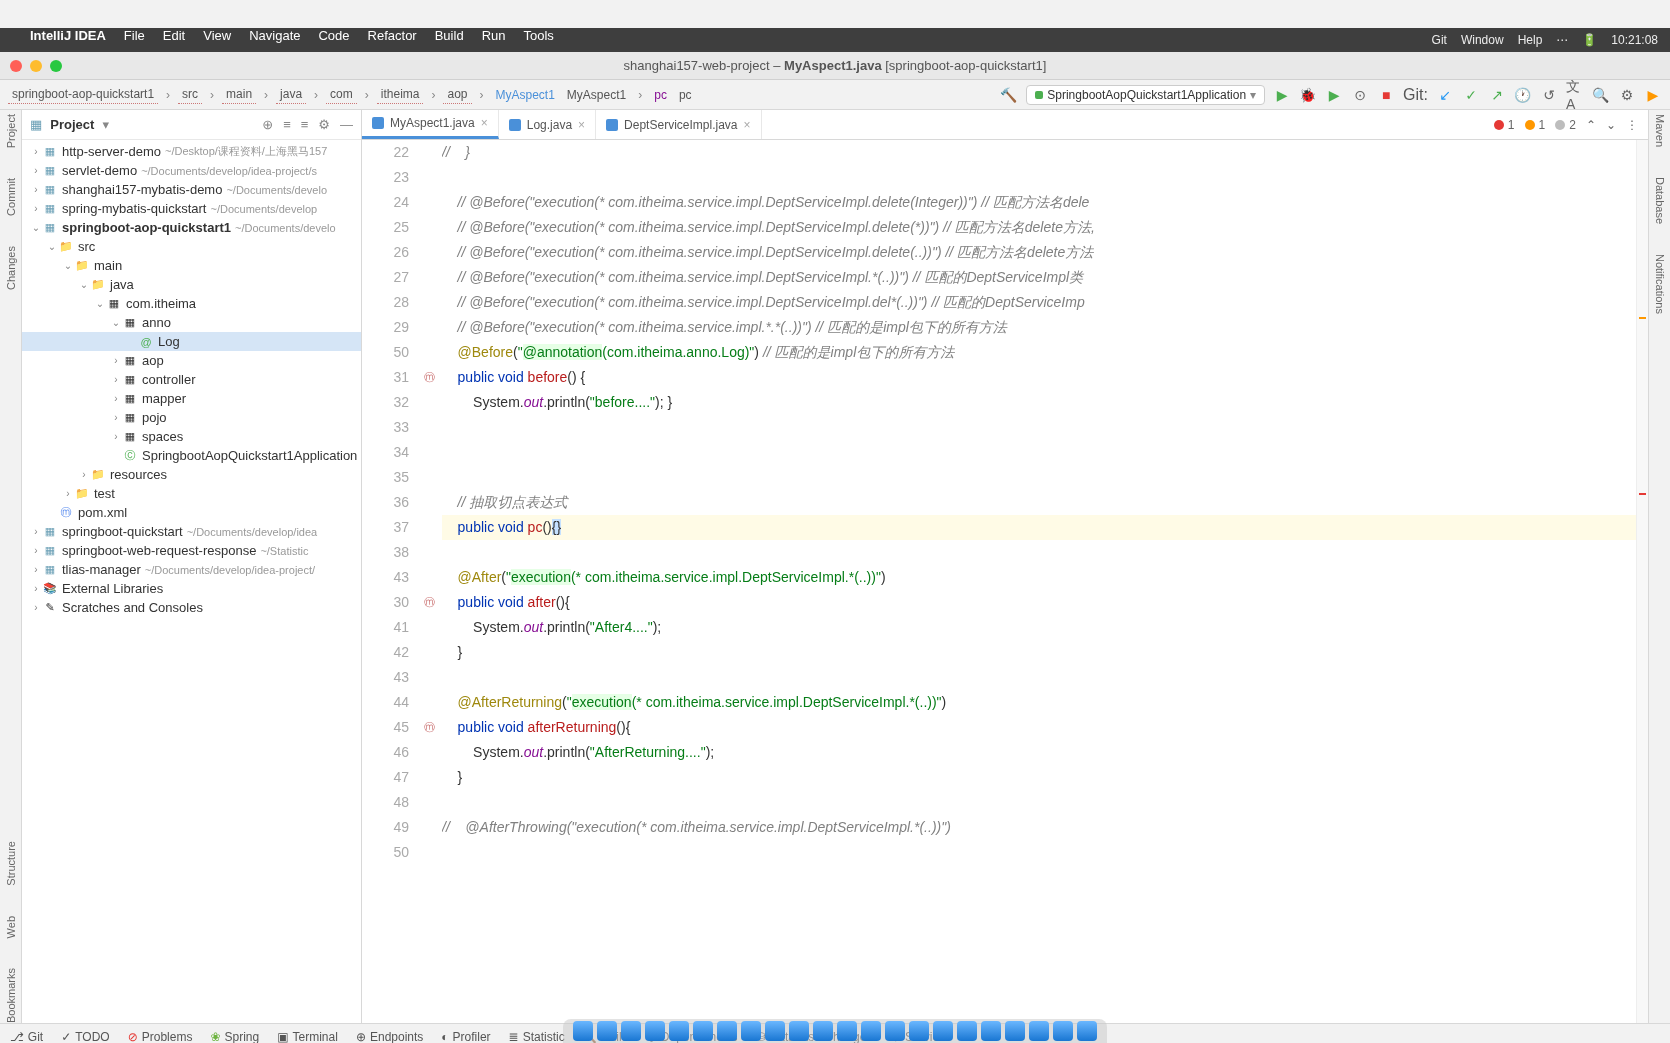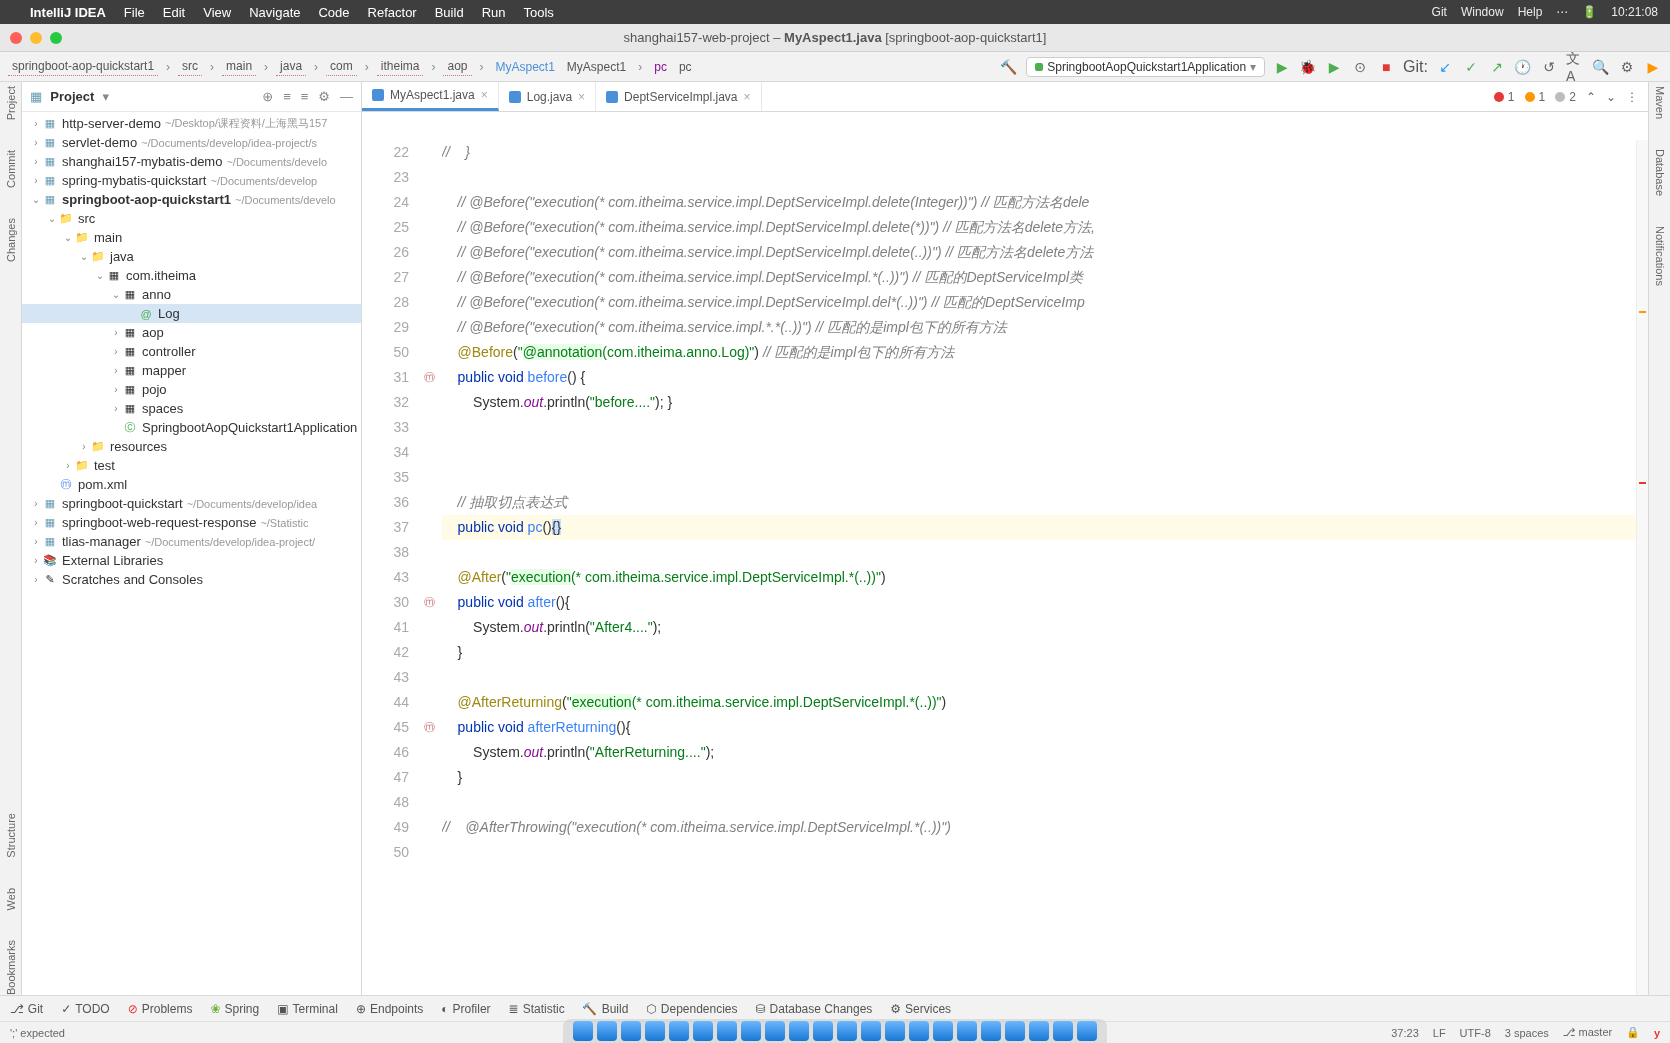--- a/index.html
+++ b/index.html
@@ -1,19 +1,19 @@
 <!DOCTYPE html>
 <html><head>
 <meta charset="utf-8">
 <style>
 * { margin: 0; padding: 0; box-sizing: border-box; font-family: -apple-system, BlinkMacSystemFont, "Segoe UI", sans-serif; }
 body { background: #f2f2f2; font-size: 13px; color: #333; overflow: hidden; width: 1670px; height: 1043px; position: relative; }
 
 
-.mac-menubar { height: 24px; background: rgba(30,30,30,0.85); color: #fff; display: flex; align-items: center; padding: 0 12px; font-size: 13px; gap: 18px; }
+.mac-menubar { height: 24px; background: rgba(30,30,30,0.85); color: #fff; display: flex; padding: 0 12px; font-size: 13px; gap: 18px; margin-top: 28px; }
 .mac-menubar .apple { font-size: 15px; }
 .mac-menubar .right { margin-left: auto; display: flex; gap: 14px; align-items: center; font-size: 12px; }
 .mac-menubar .right span { opacity: 0.9; }
 
 
 .titlebar { height: 28px; background: #e8e8e8; border-bottom: 1px solid #d0d0d0; display: flex; align-items: center; padding: 0 10px; position: relative; }
 .traffic { display: flex; gap: 8px; }
 .traffic span { width: 12px; height: 12px; border-radius: 50%; display: inline-block; }
 .tl-close { background: #ff5f57; }
 .tl-min { background: #febc2e; }
@@ -69,31 +69,31 @@
 .tab.active { border-bottom: 3px solid #4a90d9; }
 .tab .close { color: #aaa; font-size: 12px; }
 .tab .ficon { width: 12px; height: 12px; background: #4a90d9; border-radius: 2px; }
 .tabs-right { margin-left: auto; display: flex; align-items: center; padding: 0 10px; gap: 10px; font-size: 12px; color: #666; }
 .warn-badge { display: flex; align-items: center; gap: 4px; }
 .warn-badge .dot { width: 10px; height: 10px; border-radius: 50%; }
 .dot.err { background: #e53935; }
 .dot.warn { background: #ff9800; }
 .dot.weak { background: #bdbdbd; }
 
-.editor-body { flex: 1; display: flex; overflow: hidden; font-family: "JetBrains Mono", Menlo, Consolas, monospace; font-size: 14px; line-height: 25px; margin-top: 28px; }
+.editor-body { flex: 1; display: flex; overflow: hidden; font-family: "JetBrains Mono", Menlo, Consolas, monospace; font-size: 14px; line-height: 25px; }
 .gutter { width: 55px; text-align: right; color: #aaa; padding: 0 8px 0 0; background: #fff; user-select: none; }
 .gutter-icons { width: 25px; background: #fff; }
 .gutter-icons .gicon { height: 25px; display: flex; align-items: center; justify-content: center; font-size: 11px; }
 .code { flex: 1; white-space: pre; color: #333; overflow-x: auto; }
 .code .c-comment { color: #808080; font-style: italic; }
 .code .c-key { color: #0033b3; }
 .code .c-anno { color: #9e880d; }
 .code .c-str { color: #067d17; }
 .code .c-str-h { background: #e6ffe6; }
-.code .c-method { color: #3b82f6; }
+.code .c-method { color: #b91c1c; }
 .code .c-field { color: #871094; font-style: italic; }
 .code .c-cursor { background: #c5e1ff; }
 .code .line-hl { background: #fffbe6; display: block; width: 100%; }
 .minimap-strip { width: 12px; background: #f8f8f8; border-left: 1px solid #eee; position: relative; }
 .minimap-strip .mark { position: absolute; left: 2px; right: 2px; height: 2px; }
 
 
 .bottombar { height: 26px; background: #f2f2f2; border-top: 1px solid #d8d8d8; display: flex; align-items: center; padding: 0 10px; gap: 18px; font-size: 12px; color: #555; }
 .bottombar .item { display: flex; align-items: center; gap: 4px; cursor: pointer; }
 

